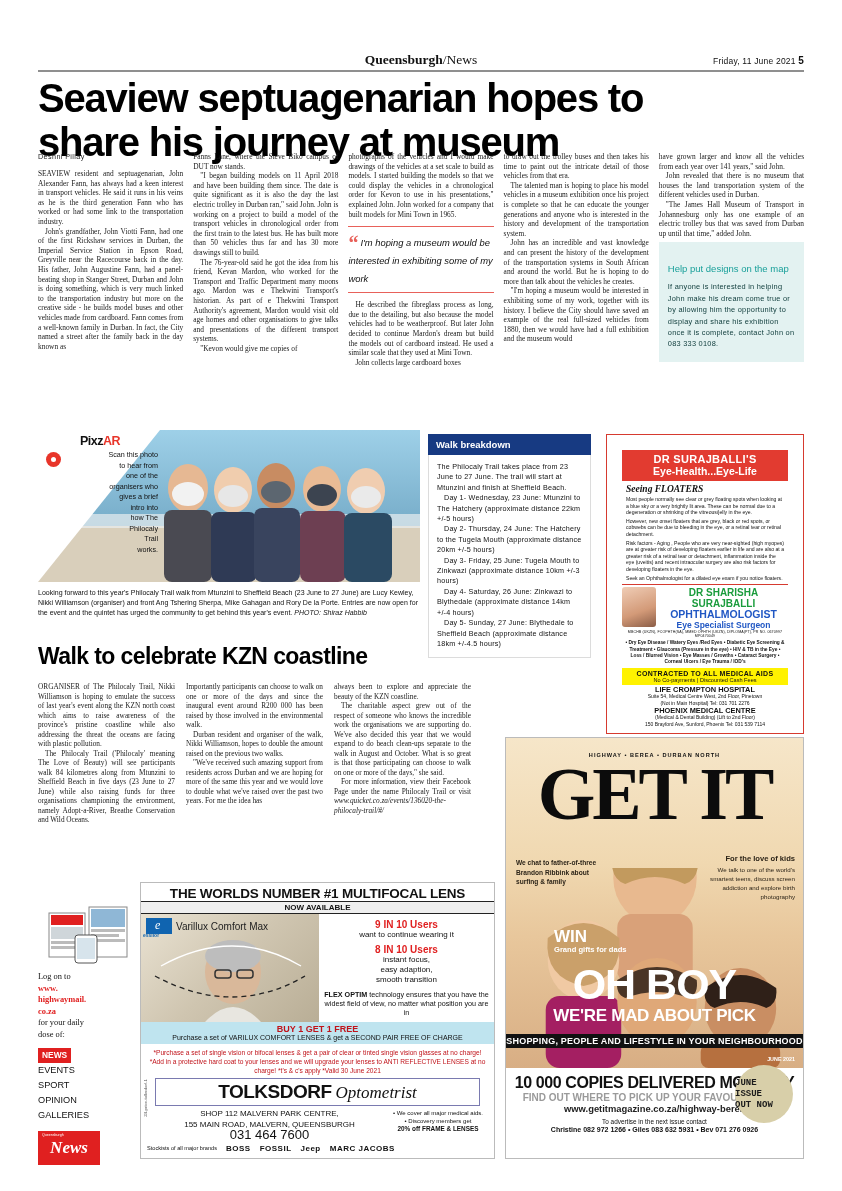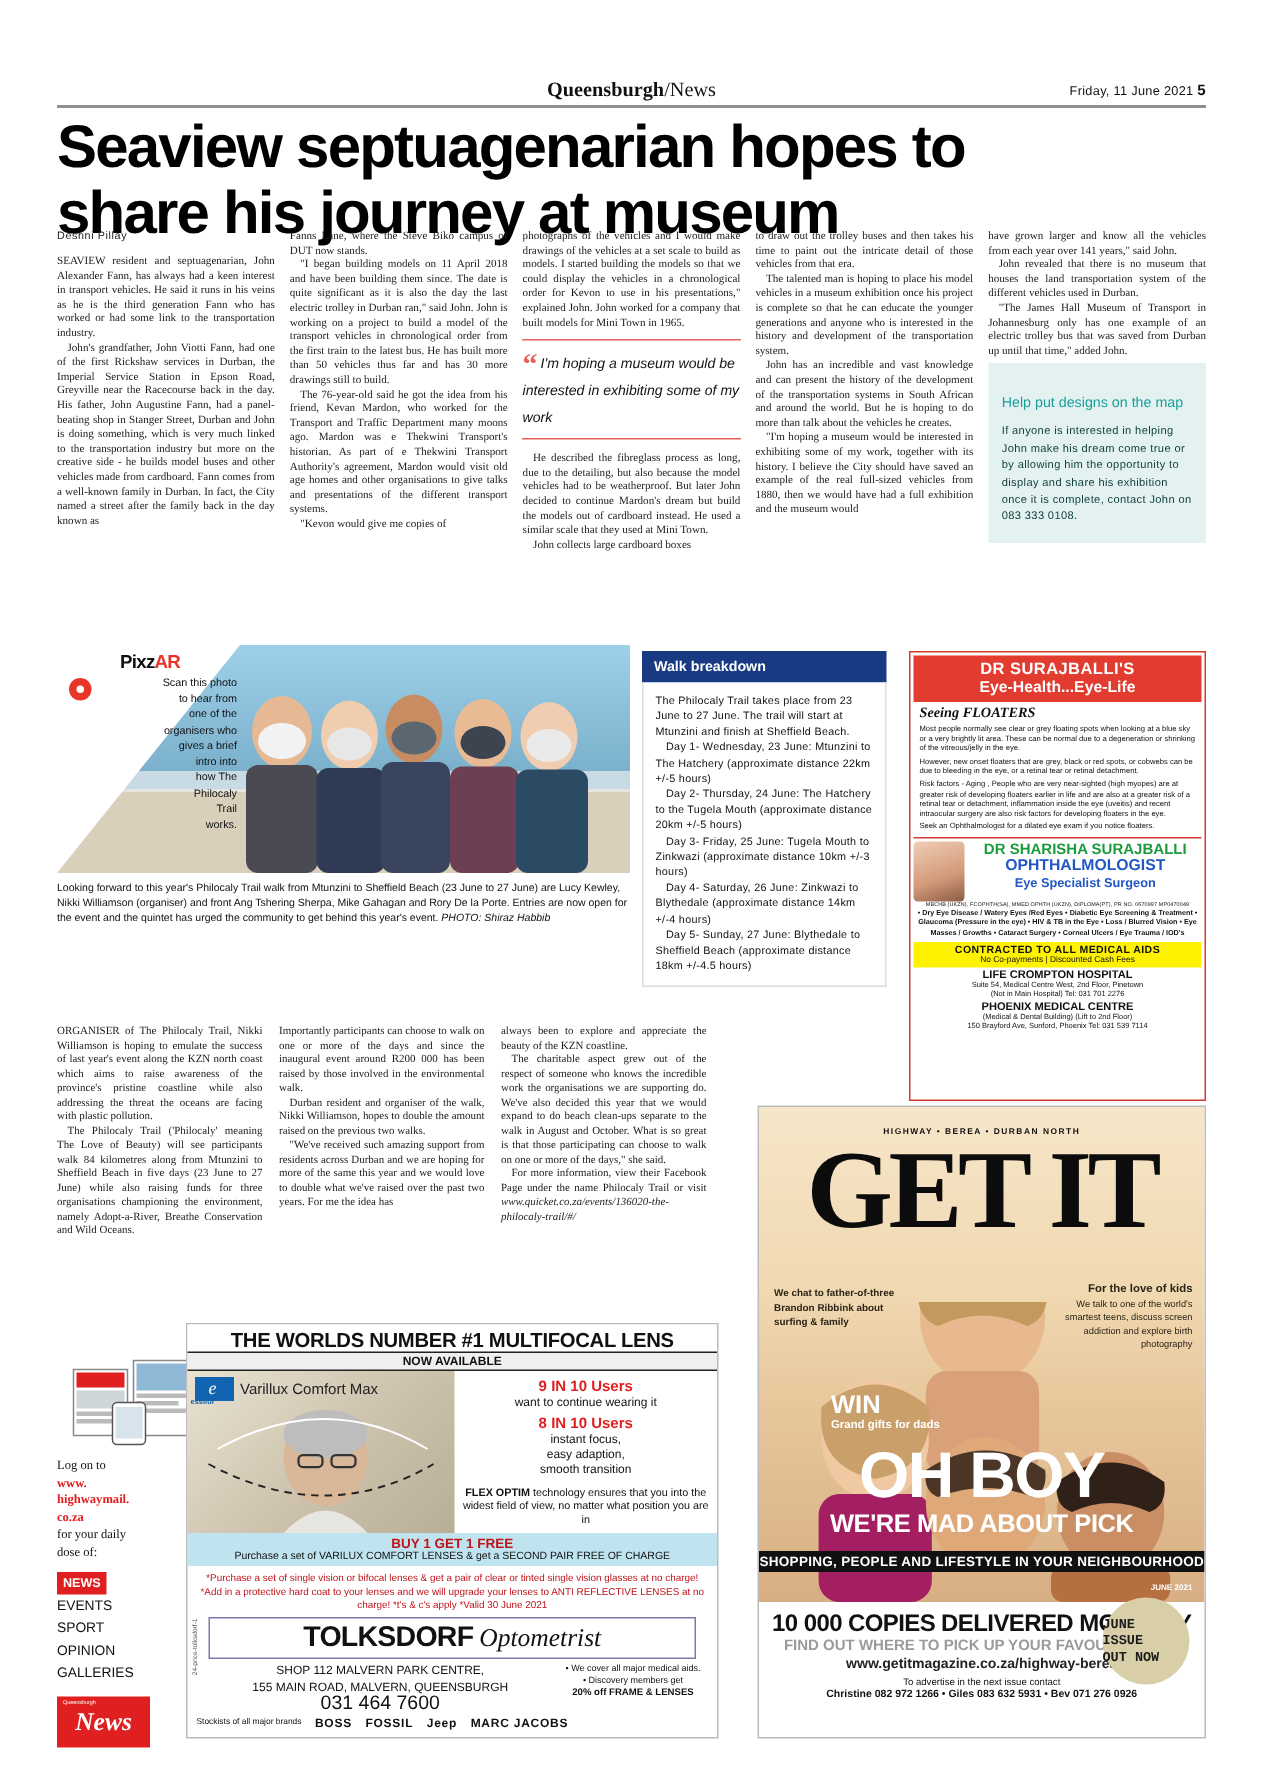--- a/index.html
+++ b/index.html
@@ -92,21 +92,21 @@
   .wb { position:absolute; left:428px; top:434px; width:163px; border:0; }
   .wb-head { background:#173a82; color:#fff; font-family:"Liberation Sans",sans-serif;
      font-weight:bold; font-size:9.5px; padding:5px 8px; }
   .wb-body { background:#fff; padding:7px 8px 8px 8px; border:1px solid #dcdcdc; border-top:0; }
   .wb-body p { font-family:"Liberation Sans",sans-serif; font-size:7.2px; line-height:10.4px;
      letter-spacing:.2px; color:#111; text-indent:7px; }
   .wb-body p.first { text-indent:0; }
 
   
   .eyead { position:absolute; left:606px; top:434px; width:198px; height:300px;
-     border:1.5px solid #d63a2f; background:#fff; padding:2px; }
+     border:1.5px solid #d63a2f; background:#fff; padding:15px; }
   .eye-top { background:#e23b30; color:#fff; text-align:center; padding:3px 2px 4px;
      font-family:"Liberation Sans",sans-serif; font-weight:bold; }
   .eye-top .l1 { font-size:11px; letter-spacing:.3px; }
   .eye-top .l2 { font-size:10.5px; }
   .eye-sub { font-family:"Liberation Serif",serif; font-style:italic; font-weight:bold;
      font-size:9.5px; padding:3px 4px 2px; }
   .eye-sub b { font-style:italic; }
   .eye-copy { font-family:"Liberation Sans",sans-serif; font-size:5.1px; line-height:6.6px;
      padding:0 4px; color:#111; text-align:left; }
   .eye-copy p { margin-bottom:2px; }
@@ -145,21 +145,21 @@
   .promo-list .news { background:#e02020; color:#fff; font-weight:bold; display:inline-block;
      padding:0 4px; font-size:8.4px; }
   .promo-logo { margin-top:8px; width:62px; height:34px; background:#e02020; position:relative;
      display:flex; align-items:center; justify-content:center; }
   .promo-logo span { color:#fff; font-family:"Liberation Serif",serif; font-weight:bold;
      font-size:17px; font-style:italic; }
   .promo-logo .sm { position:absolute; top:2px; left:4px; font-size:3.6px; font-style:normal;
      font-weight:normal; font-family:"Liberation Sans",sans-serif; }
 
   
-  .optad { position:absolute; left:124px; top:882px; width:355px; height:277px;
+  .optad { position:absolute; left:140px; top:882px; width:355px; height:277px;
      border:1px solid #bbb; background:#fff; }
   .opt-h { background:#fff; text-align:center; font-family:"Liberation Sans",sans-serif;
      font-weight:bold; font-size:13.5px; letter-spacing:-.2px; padding:3px 0 0; }
   .opt-h2 { background:#efefef; text-align:center; font-family:"Liberation Sans",sans-serif;
      font-weight:bold; font-size:8px; border-top:1px solid #222; border-bottom:1px solid #222; padding:1px 0;}
   .opt-mid { display:flex; height:108px; }
   .opt-photo { width:178px; position:relative;
      background:linear-gradient(135deg,#e9e2d2,#cfc5b0 50%,#b9ae96); }
   .opt-brand { position:absolute; left:5px; top:4px; display:flex; align-items:center; gap:4px; }
   .opt-logo { width:26px; height:16px; background:#1064b0; position:relative; }
@@ -395,20 +395,21 @@
       <div>Suite 54, Medical Centre West, 2nd Floor, Pinetown</div>
       <div>(Not in Main Hospital) Tel: 031 701 2276</div>
     </div>
     <div class="eye-addr">
       <div class="h">PHOENIX MEDICAL CENTRE</div>
       <div>(Medical &amp; Dental Building) (Lift to 2nd Floor)</div>
       <div>150 Brayford Ave, Sunford, Phoenix  Tel: 031 539 7114</div>
     </div>
   </div>
 
+  <h2 class="head2">Walk to celebrate KZN coastline</h2>
   <div class="story2">
     <div class="col2">
       <div class="body-txt">
         <p class="first">ORGANISER of The Philocaly Trail, Nikki Williamson is hoping to emulate the success of last year's event along the KZN north coast which aims to raise awareness of the province's pristine coastline while also addressing the threat the oceans are facing with plastic pollution.</p>
         <p>The Philocaly Trail ('Philocaly' meaning The Love of Beauty) will see participants walk 84 kilometres along from Mtunzini to Sheffield Beach in five days (23 June to 27 June) while also raising funds for three organisations championing the environment, namely Adopt-a-River, Breathe Conservation and Wild Oceans.</p>
       </div>
     </div>
     <div class="col2">
       <div class="body-txt">
         <p class="first">Importantly participants can choose to walk on one or more of the days and since the inaugural event around R200 000 has been raised by those involved in the environmental walk.</p>
@@ -483,21 +484,21 @@
           <path d="M14 62 q78 42 150 0" fill="none" stroke="#222" stroke-width="1.3" stroke-dasharray="5 4"></path>
         </svg>
       </div>
       <div class="opt-right">
         <div class="opt-r1">9 IN 10 Users</div>
         <div class="opt-r2">want to continue wearing it</div>
         <div class="opt-r1">8 IN 10 Users</div>
         <div class="opt-r3">instant focus,</div>
         <div class="opt-r3">easy adaption,</div>
         <div class="opt-r3">smooth transition</div>
-        <div class="opt-r4"><b>FLEX OPTIM</b><span> technology ensures that you into the widest field of view, no matter what position you are in</span></div>
+        <div class="opt-r4"><b>FLEX OPTIM</b><span> technology ensures that you have the widest field of view, no matter what position you are in</span></div>
       </div>
     </div>
     <div class="opt-buy">
       <div class="b1">BUY 1 GET 1 FREE</div>
       <div class="b2">Purchase a set of VARILUX COMFORT LENSES &amp; get a SECOND PAIR FREE OF CHARGE</div>
     </div>
     <div class="opt-terms">*Purchase a set of single vision or bifocal lenses &amp; get a pair of clear or tinted single vision glasses at no charge!  *Add in a protective hard coat to your lenses and we will upgrade your lenses to ANTI REFLECTIVE LENSES at no charge!   *t's &amp; c's apply  *Valid 30 June 2021</div>
     <div class="opt-name">
       <span class="t1">TOLKSDORF</span> <span class="t2">Optometrist</span>
     </div>

